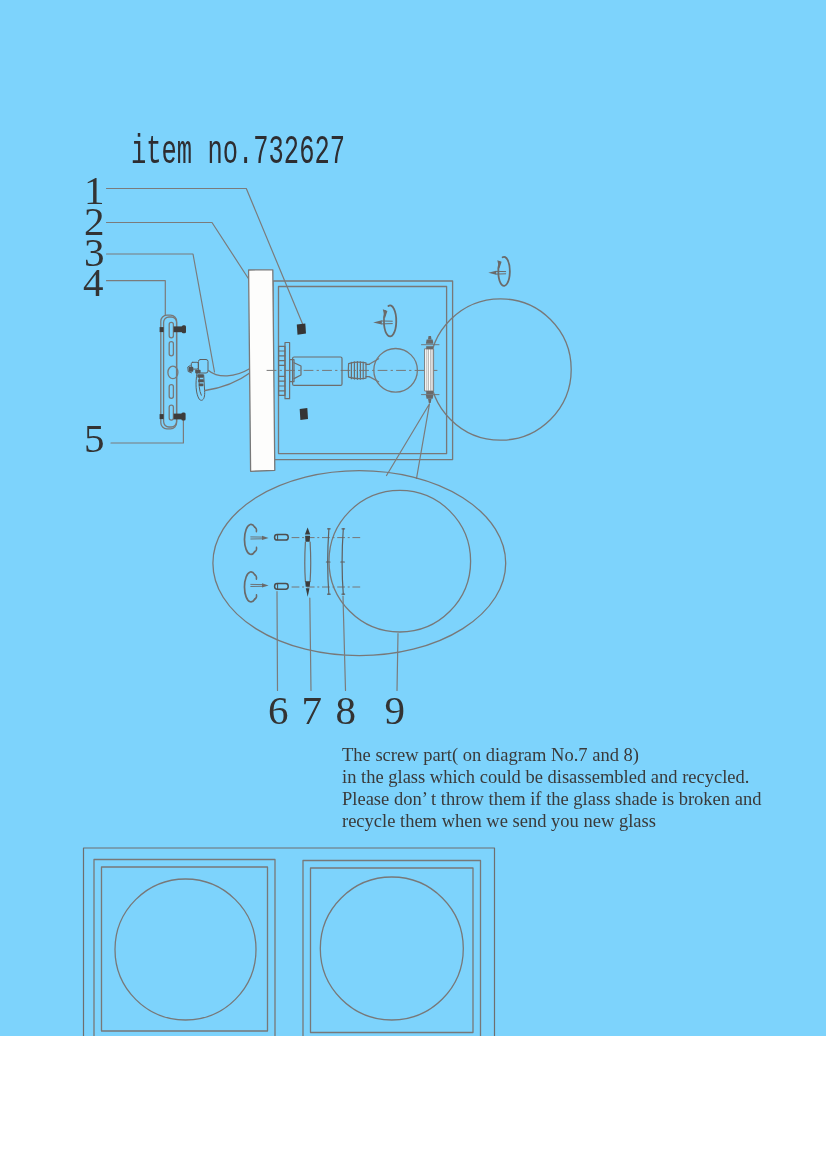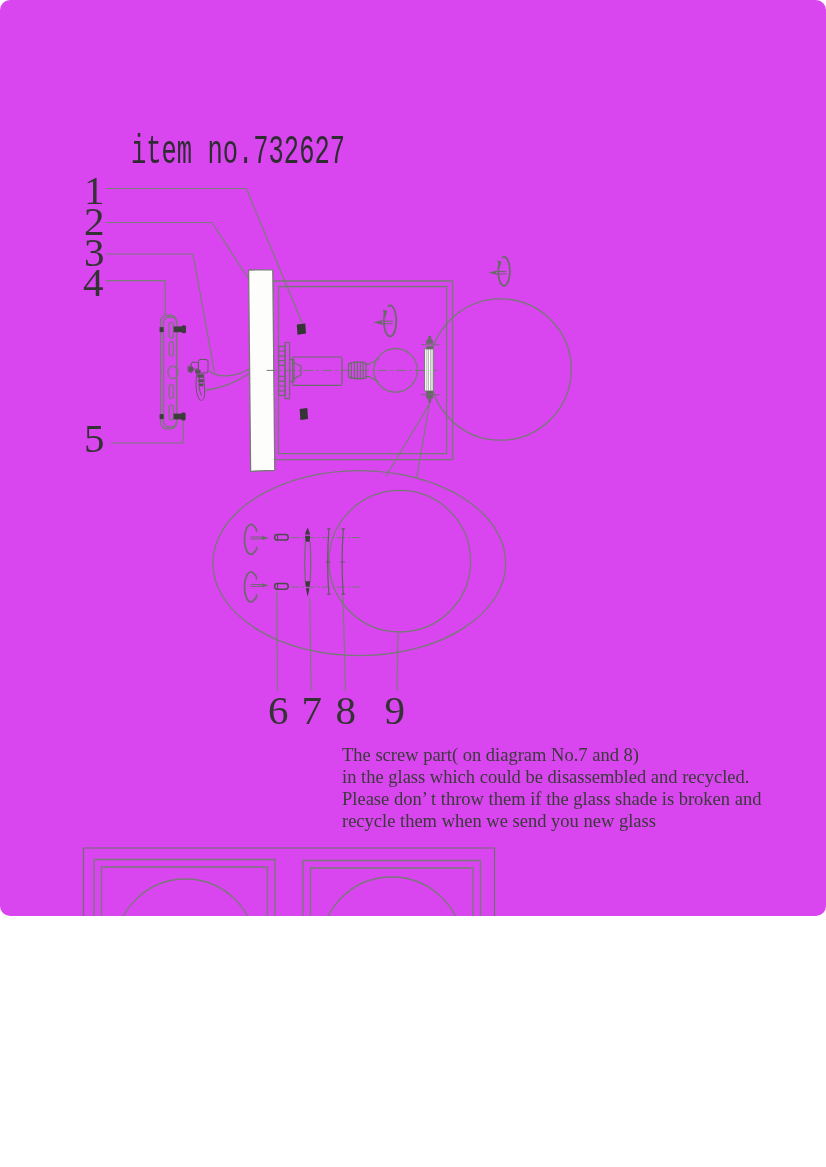--- a/index.html
+++ b/index.html
@@ -1,16 +1,16 @@
 <!DOCTYPE html>
 <html><head>
 <meta charset="utf-8">
 <style>
   html,body{margin:0;padding:0;background:#ffffff;}
-  #page{position:relative;width:826px;height:916px;background:#d946ef;overflow:hidden;border-radius:10px;}
+  #page{position:relative;width:826px;height:1036px;background:#7dd3fc;overflow:hidden;}
   svg{position:absolute;left:0;top:0;filter:blur(0.4px);}
   .ser{font-family:"Liberation Serif",serif;}
   .mono{font-family:"Liberation Mono",monospace;}
 </style>
 </head>
 <body>
 <div id="page">
 <svg width="826" height="1167" viewBox="0 0 826 1167" fill="none" stroke-linecap="round" stroke-linejoin="round">
 
 <text class="mono" x="131" y="163" font-size="40" textLength="214" lengthAdjust="spacingAndGlyphs" fill="#2d2d31">item no.732627</text>

